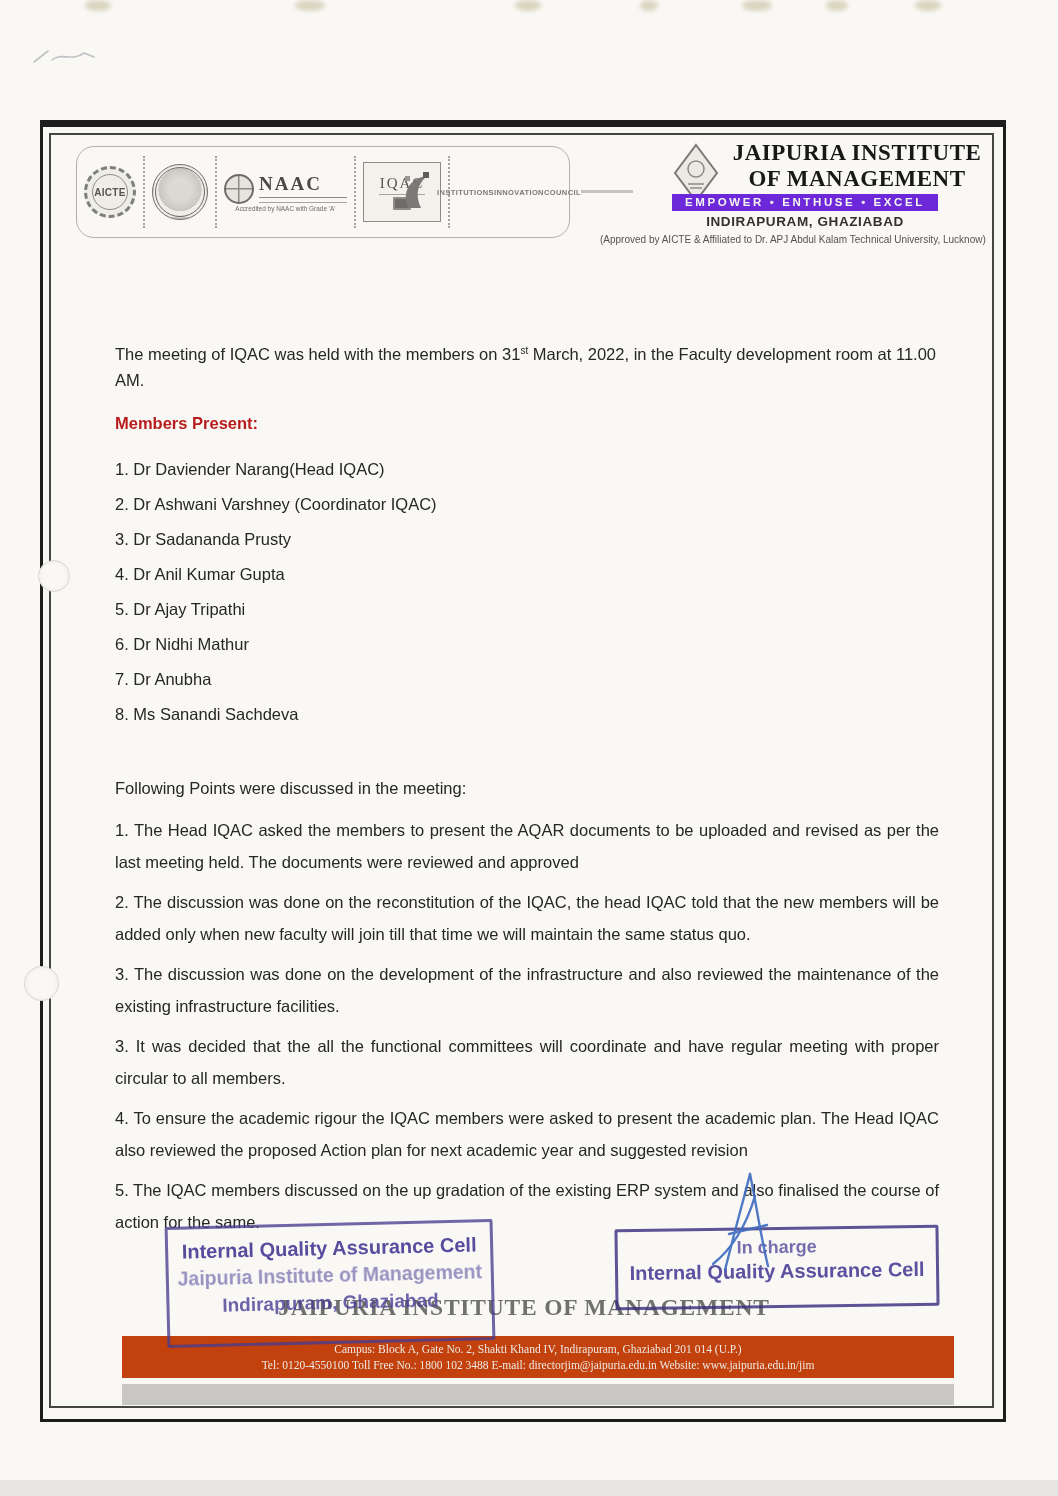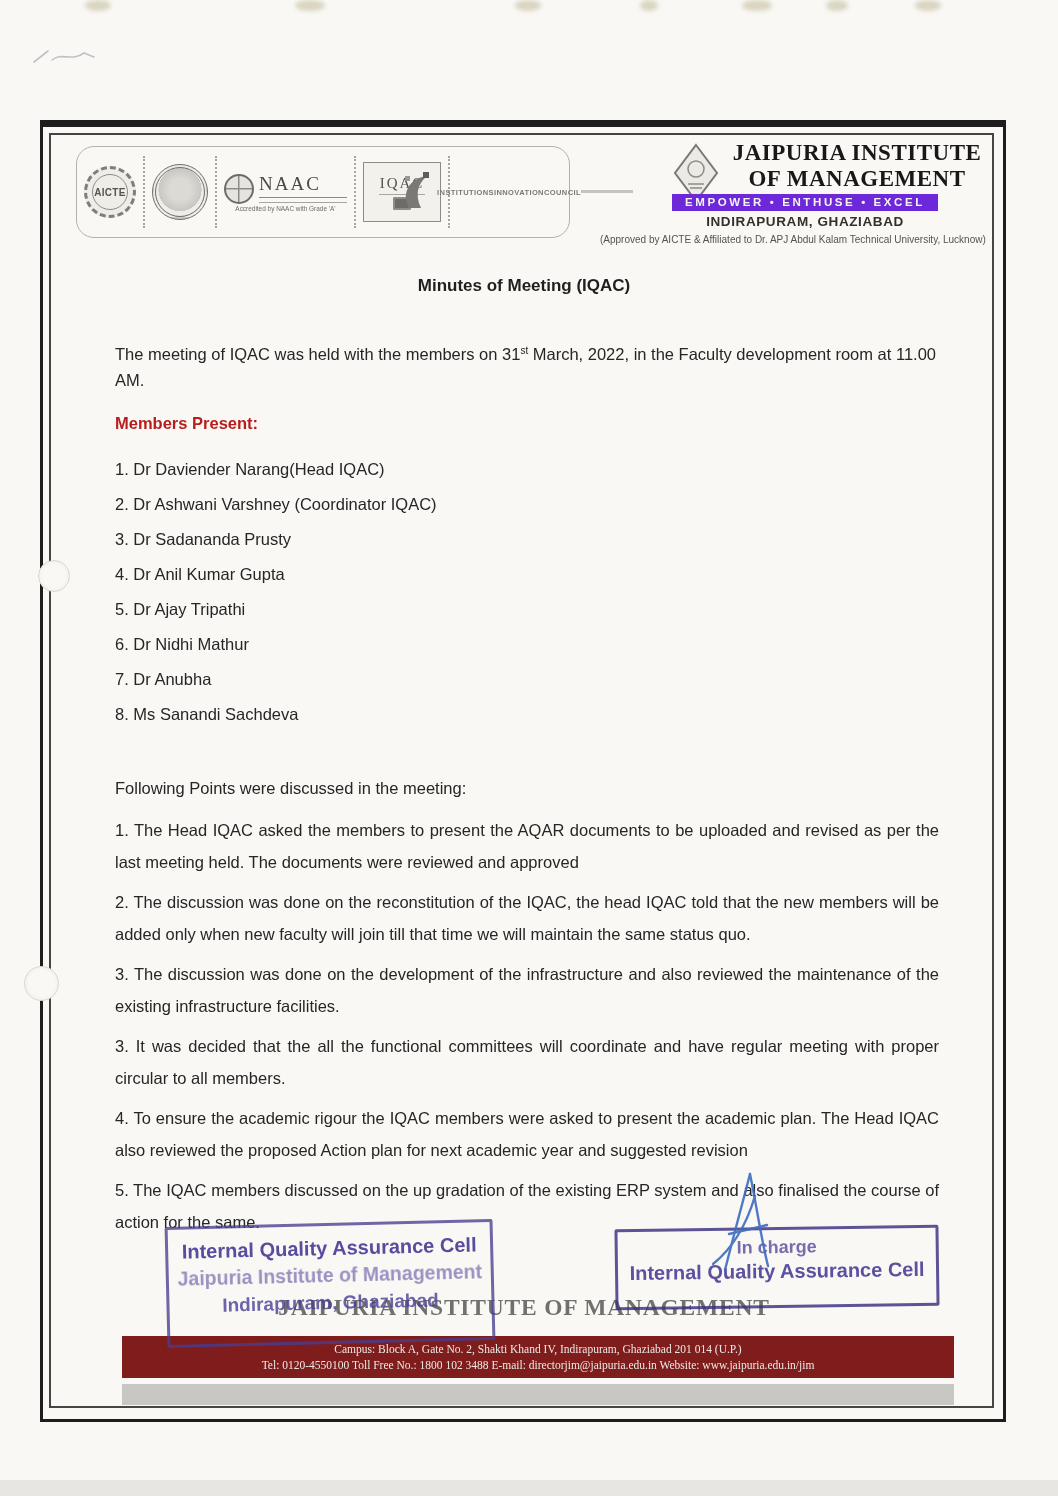--- a/index.html
+++ b/index.html
@@ -37,21 +37,21 @@
     font-size:10px; font-weight:bold; color:#56544f; letter-spacing:0.3px;}
   .seal{width:48px; height:48px; border-radius:50%; border:4px double #6e6c68;
     background:radial-gradient(circle at 50% 45%, #dcdad4 0 30%, #c9c7c1 60%, #efede8 61%);}
   .naac-row{display:flex; align-items:center; gap:5px;}
   .globe{width:26px; height:26px; border-radius:50%; border:2px solid #6e6c68;
     background:
       linear-gradient(#8d8b86,#8d8b86) 50% 0/1.5px 100% no-repeat,
       linear-gradient(#8d8b86,#8d8b86) 0 50%/100% 1.5px no-repeat,
       #e6e4de;}
   .naac-word{font-family:"Liberation Serif", serif; font-size:19px; letter-spacing:2px;
-    color:#4c4a46; font-weight:normal;}
+    color:#4c4a46; font-weight:bold;}
   .naac-lines{width:88px; height:4px; border-top:1.5px solid #8d8b86; border-bottom:1px solid #a7a5a0; margin:2px 0;}
   .naac-caption{font-size:7px; color:#6e6c68; transform:scale(0.92); white-space:nowrap;}
   .iqac-box{width:76px; height:58px; border:1.5px solid #8d8b86; background:#f3f1ec;
     display:flex; flex-direction:column; align-items:center; justify-content:center; gap:2px;}
   .iqac-word{font-family:"Liberation Serif", serif; font-size:15px; letter-spacing:2px; color:#55534e;}
   .iqac-subline{width:46px; height:1px; background:#a7a5a0;}
   .iqac-emblem{width:18px; height:13px; background:#6e6c68; border-radius:2px;
     box-shadow:inset 0 0 0 2px #8f8d88;}
   .iic{display:flex; align-items:center; gap:6px;}
   .iic-text{display:flex; line-height:9px;}
@@ -94,21 +94,21 @@
     filter:blur(0.4px); line-height:27px;}
   .stamp .l3{font-size:19px; font-weight:bold; color:rgba(74,61,150,0.8); line-height:27px;}
   .stamp-right .l1{font-size:18px; color:rgba(74,61,150,0.75); line-height:24px;}
   .stamp-right .l2{filter:none; color:rgba(74,61,150,0.9); font-size:20px;}
   .watermark{position:absolute; left:40px; top:1294px; width:968px; text-align:center;
     font-family:"Liberation Serif", serif; font-weight:bold; font-size:23.5px;
     color:rgba(82,82,82,0.82); letter-spacing:0.8px; z-index:3;}
   .signature{z-index:6;}
   
   .footer-band{position:absolute; left:122px; top:1336px; width:832px; height:42px;
-    background:#7f1d1d; color:#eceae5; text-align:center;
+    background:#c2410c; color:#eceae5; text-align:center;
     font-family:"Liberation Serif", serif; z-index:4;}
   .footer-band .f1{font-size:11.5px; margin-top:7px; line-height:13px;}
   .footer-band .f2{font-size:11.5px; margin-top:3px; line-height:13px;}
   .footer-gray{position:absolute; left:122px; top:1384px; width:832px; height:21px;
     background:#c8c7c3; z-index:4;}
 </style>
 </head>
 <body>
 
 <div class="scan">
@@ -180,21 +180,20 @@
     <path d="M18,42 h16 M20,46 h12" stroke="#8d8b86" stroke-width="1.5"></path>
   </svg>
   <div class="inst-name">
     <div>JAIPURIA INSTITUTE</div>
     <div>OF MANAGEMENT</div>
   </div>
   <div class="tagline">EMPOWER • ENTHUSE • EXCEL</div>
   <div class="location">INDIRAPURAM, GHAZIABAD</div>
   <div class="approval">(Approved by AICTE &amp; Affiliated to Dr. APJ Abdul Kalam Technical University, Lucknow)</div>
 
-  <div class="doc-title">Minutes of Meeting (IQAC)</div>
 
   <div class="intro">
     <span>The meeting of IQAC was held with the members on 31</span><sup>st</sup><span> March, 2022, in the Faculty development room at 11.00 AM.</span>
   </div>
 
   <div class="members-heading">Members Present:</div>
 
   <div class="members">
     <div class="member-item">1. Dr Daviender Narang(Head IQAC)</div>
     <div class="member-item">2. Dr Ashwani Varshney (Coordinator IQAC)</div>

